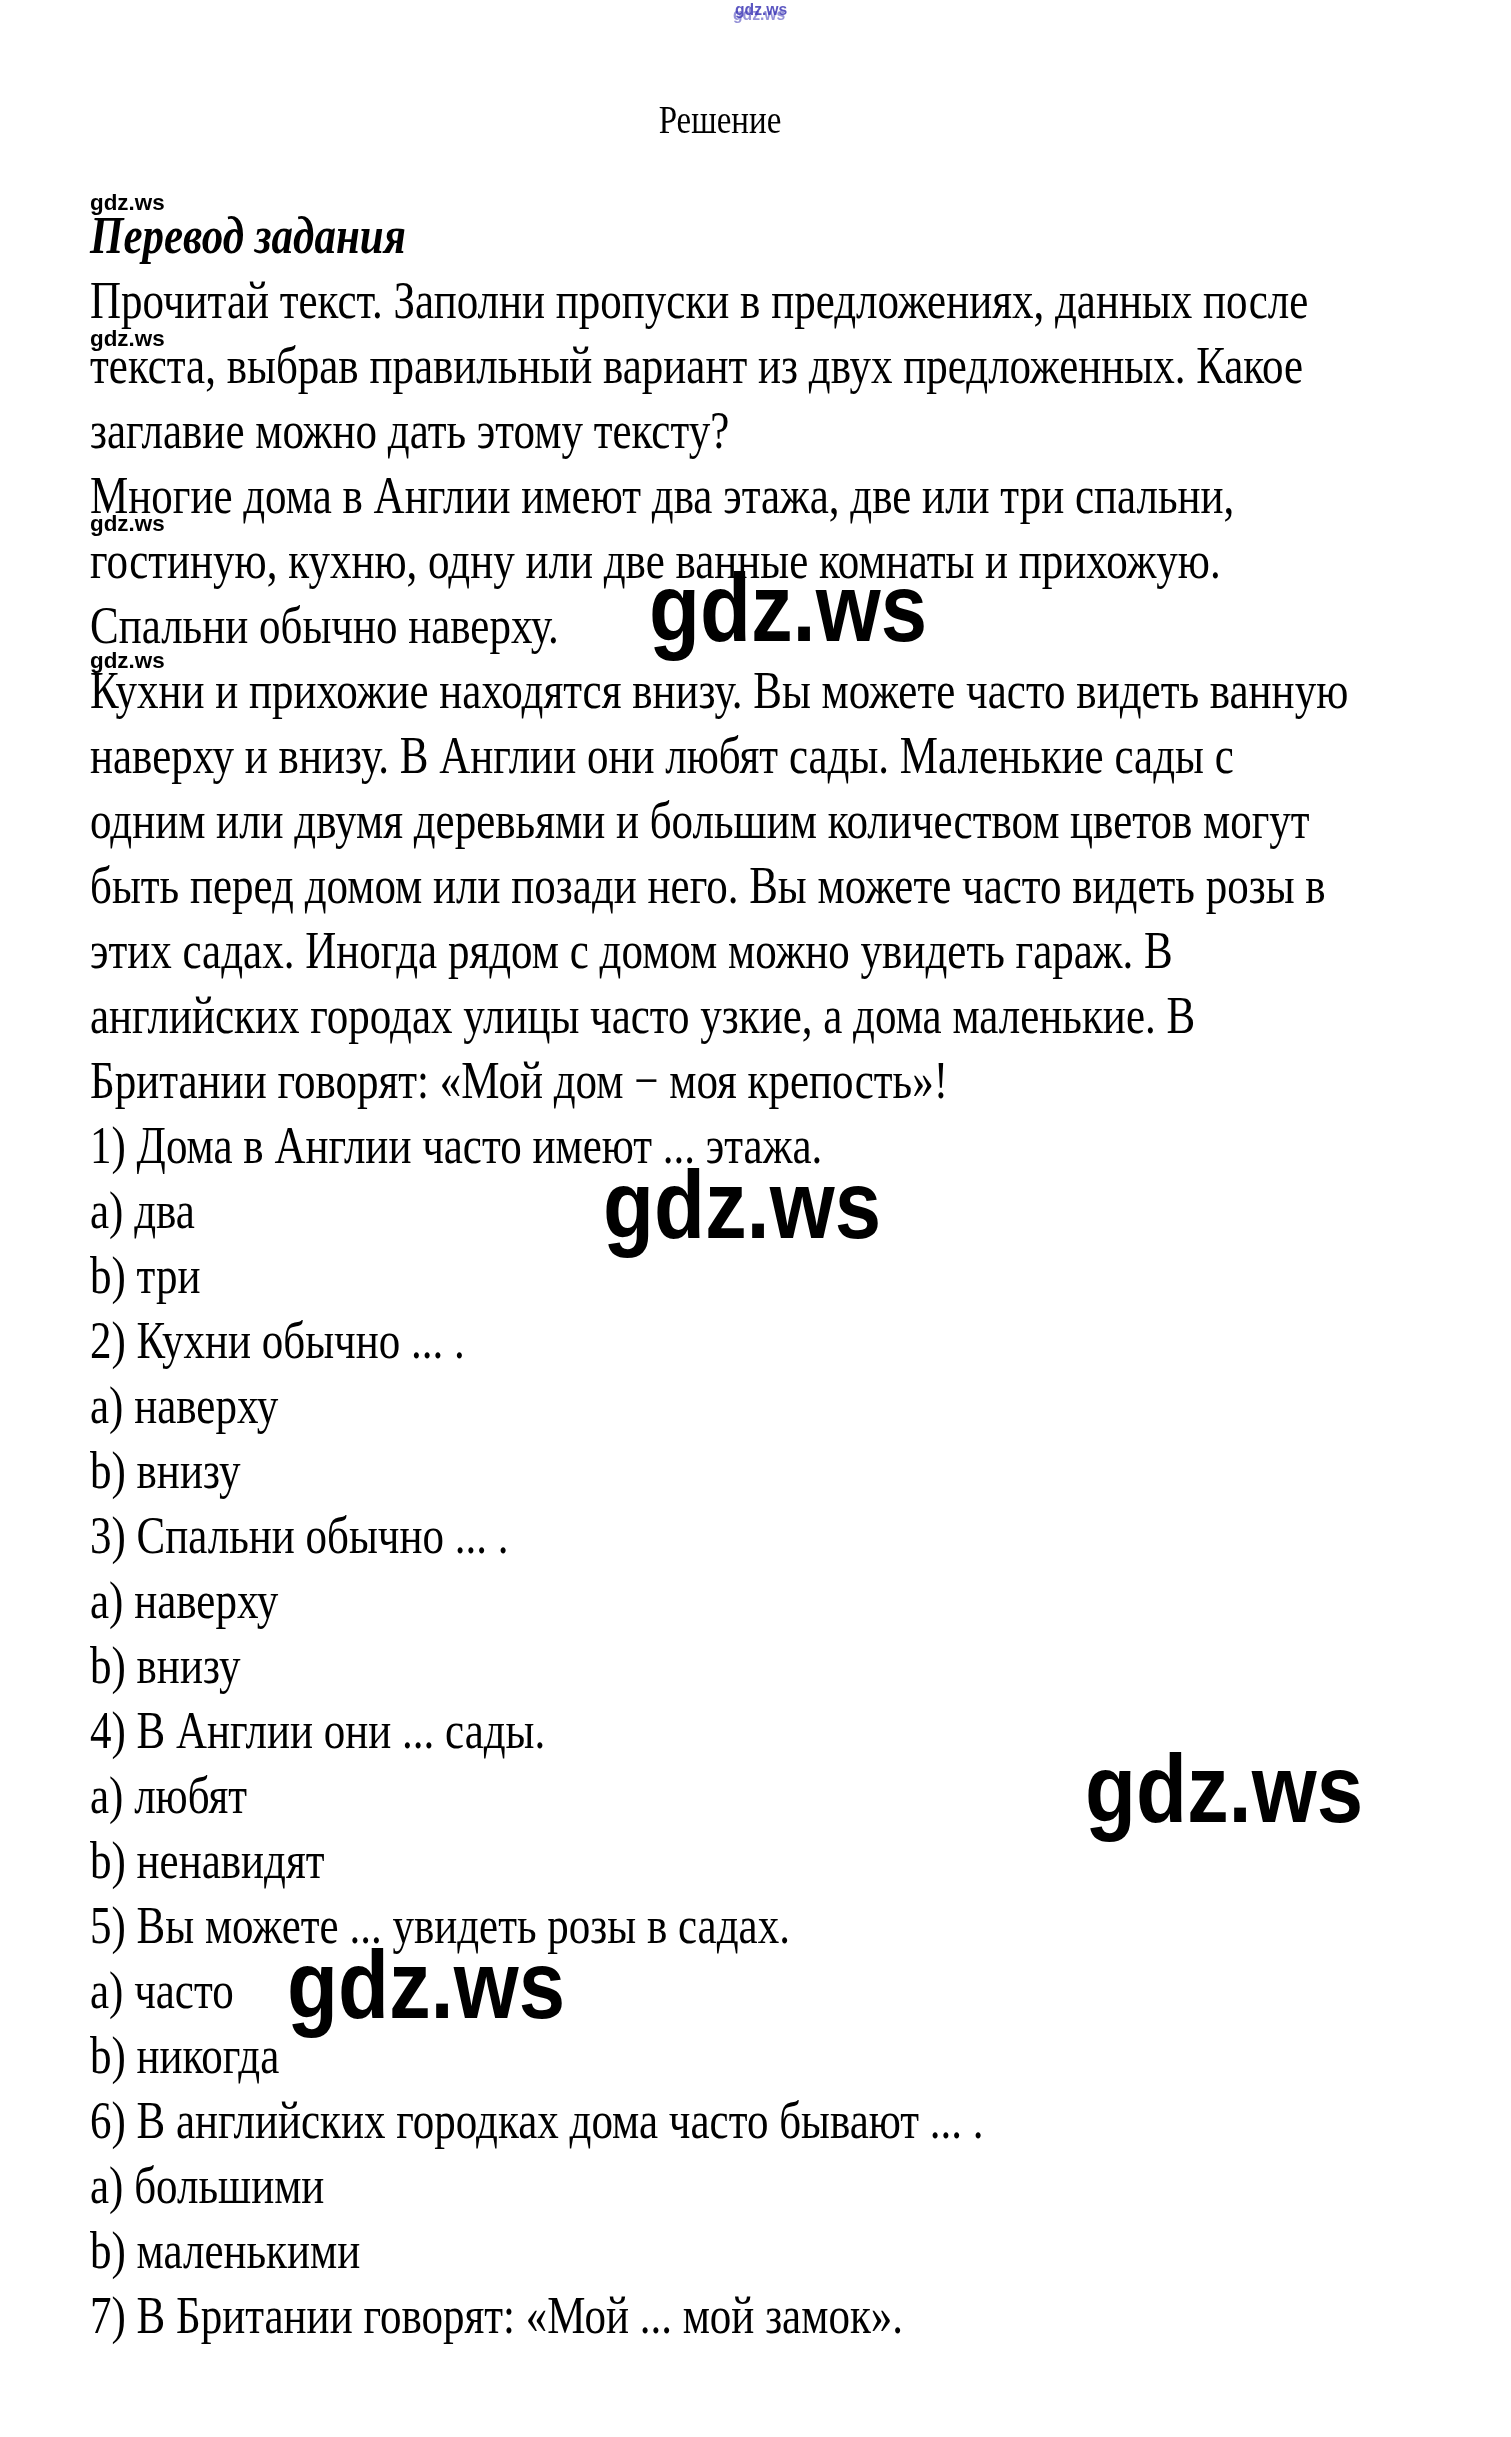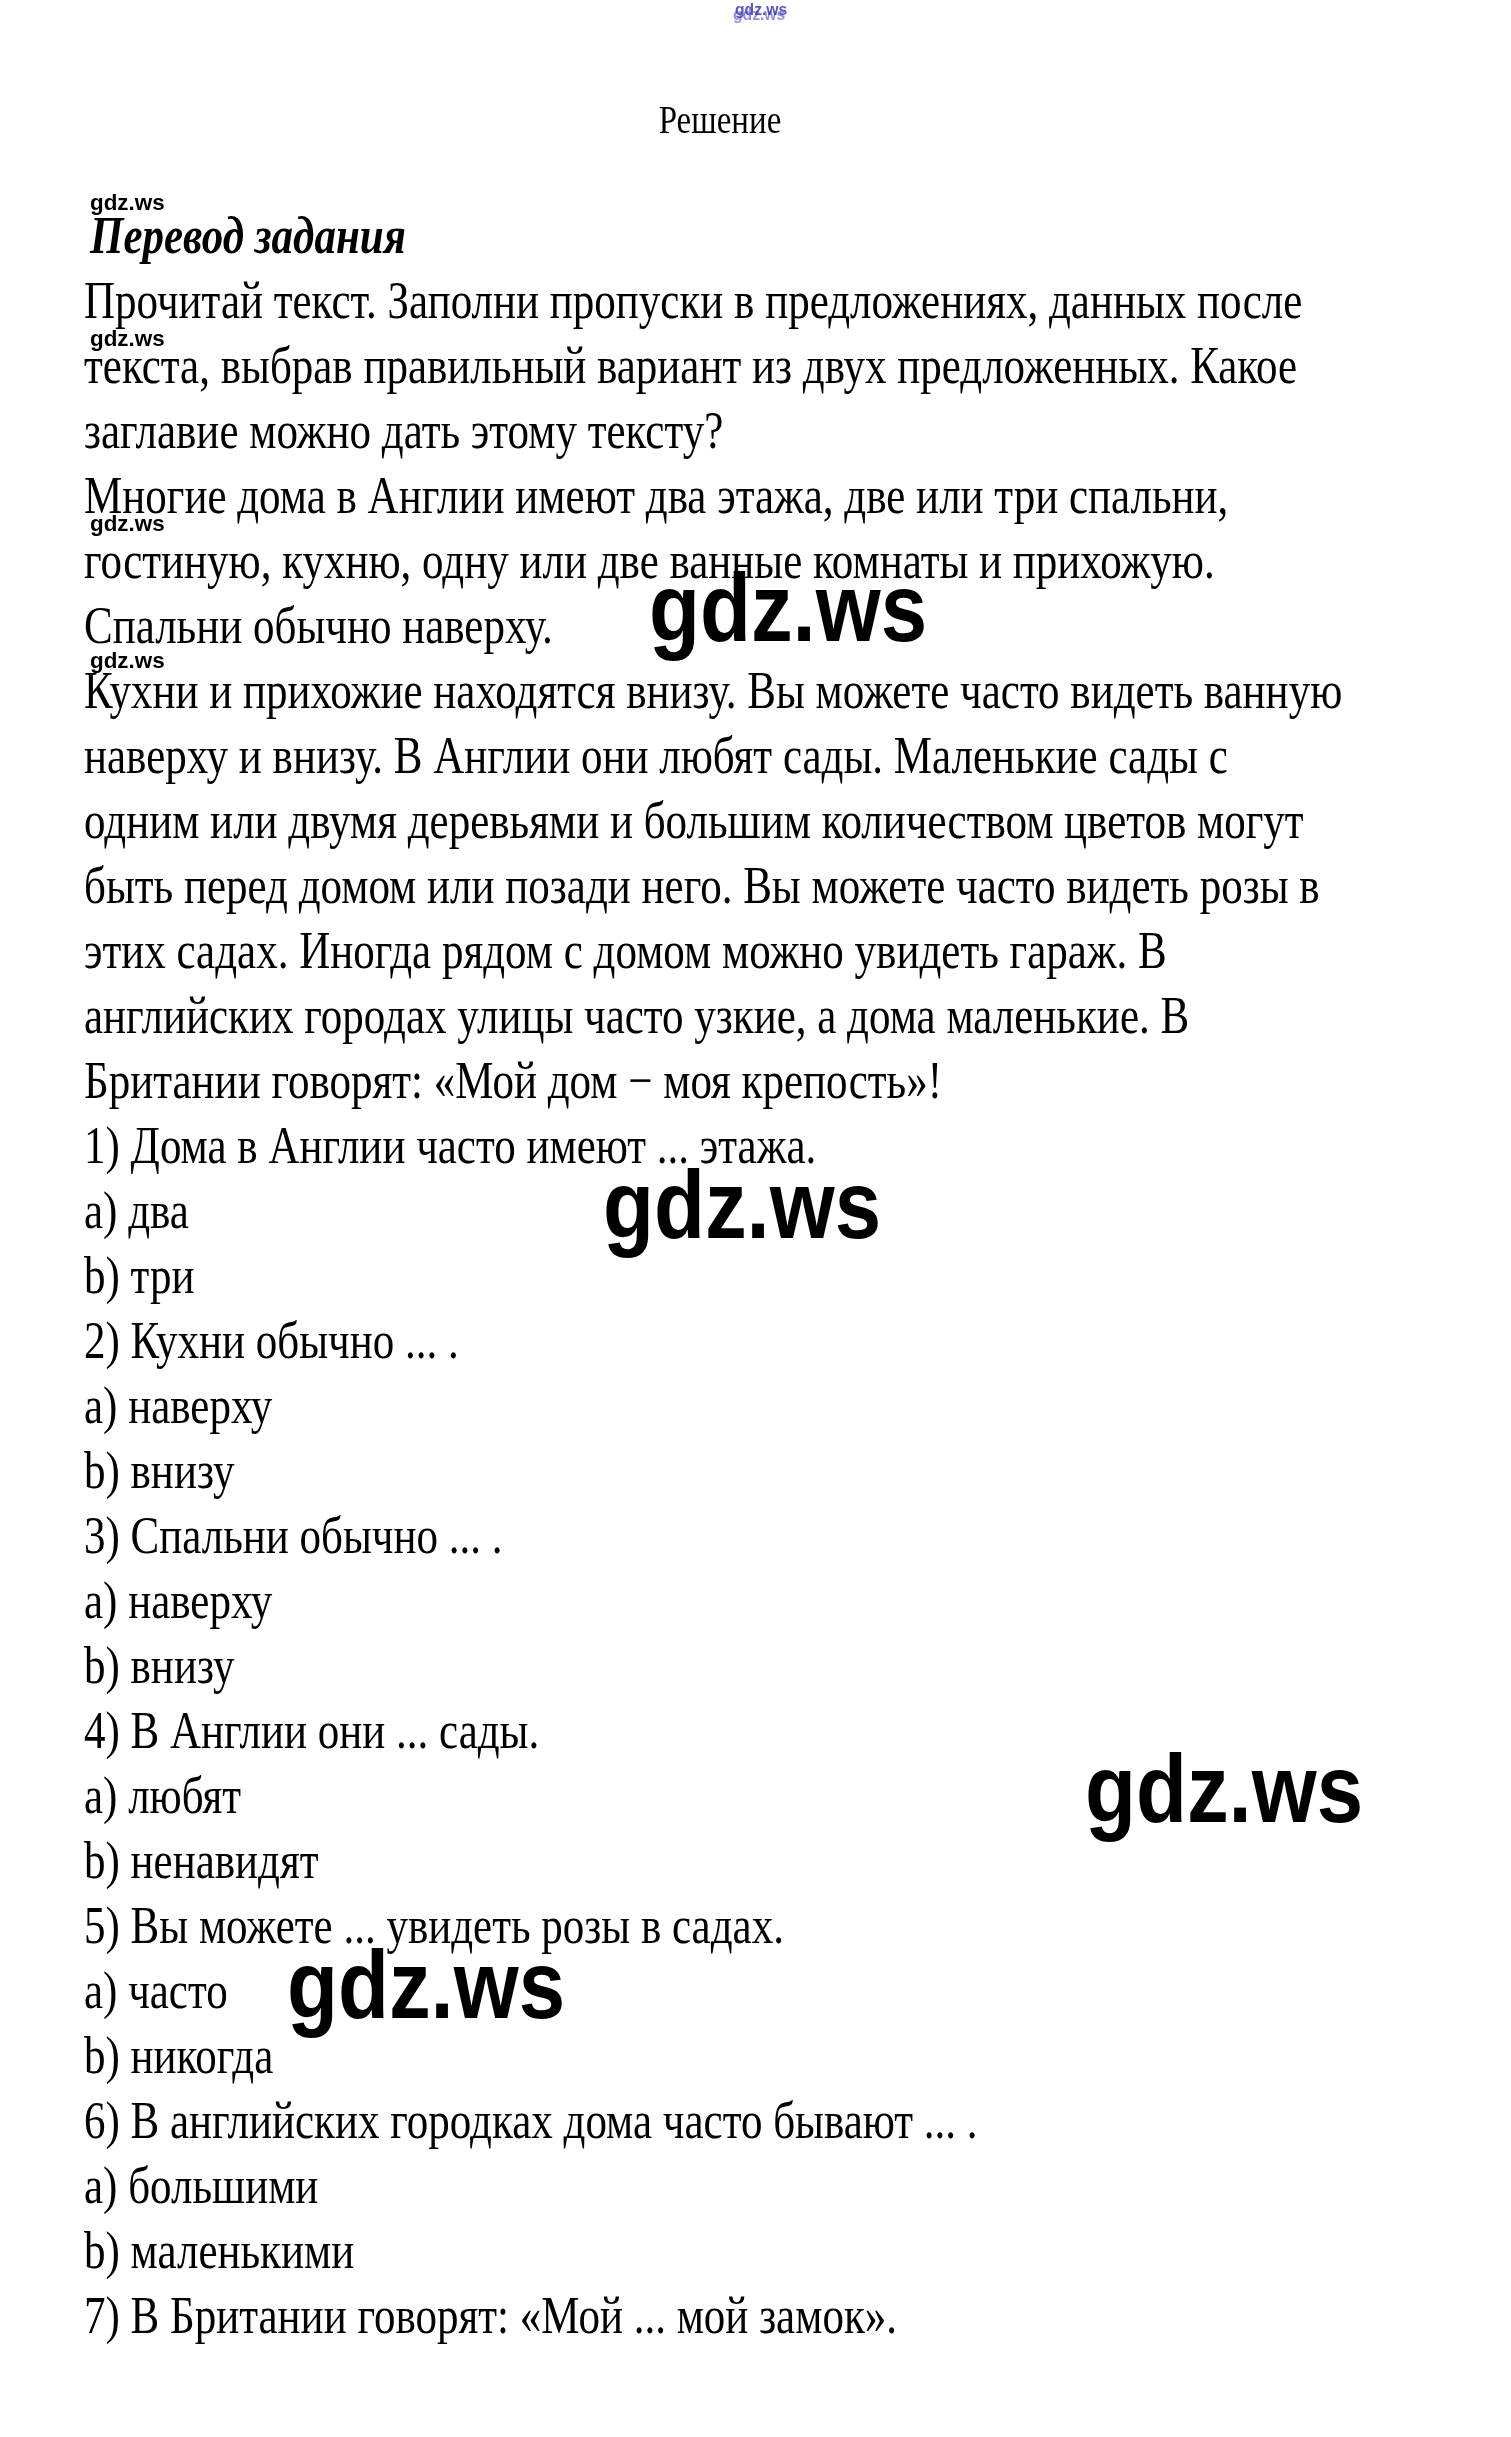--- a/index.html
+++ b/index.html
@@ -18,21 +18,21 @@
     font-family:"Liberation Sans","DejaVu Sans",sans-serif;
     font-weight:bold;font-size:22.4px;line-height:22.4px;color:#000;
     white-space:nowrap;
   }
   .translation-heading{
     position:absolute;left:90px;top:213px;
     font-size:43px;font-weight:bold;font-style:italic;
     transform:scaleY(1.22);transform-origin:0 70%;white-space:nowrap;
   }
   .lines{
-    position:absolute;left:84px;top:271px;width:1343px;
+    position:absolute;left:90px;top:271px;width:1343px;
   }
   .line{
     height:65px;line-height:65px;font-size:43px;white-space:nowrap;
     transform:scaleY(1.22);transform-origin:0 70%;
   }
   .big-wm{
     position:absolute;
     font-family:"Liberation Sans","DejaVu Sans",sans-serif;
     font-weight:bold;font-size:97px;line-height:97px;color:#000;
     transform:scaleX(0.86);transform-origin:0 0;white-space:nowrap;

